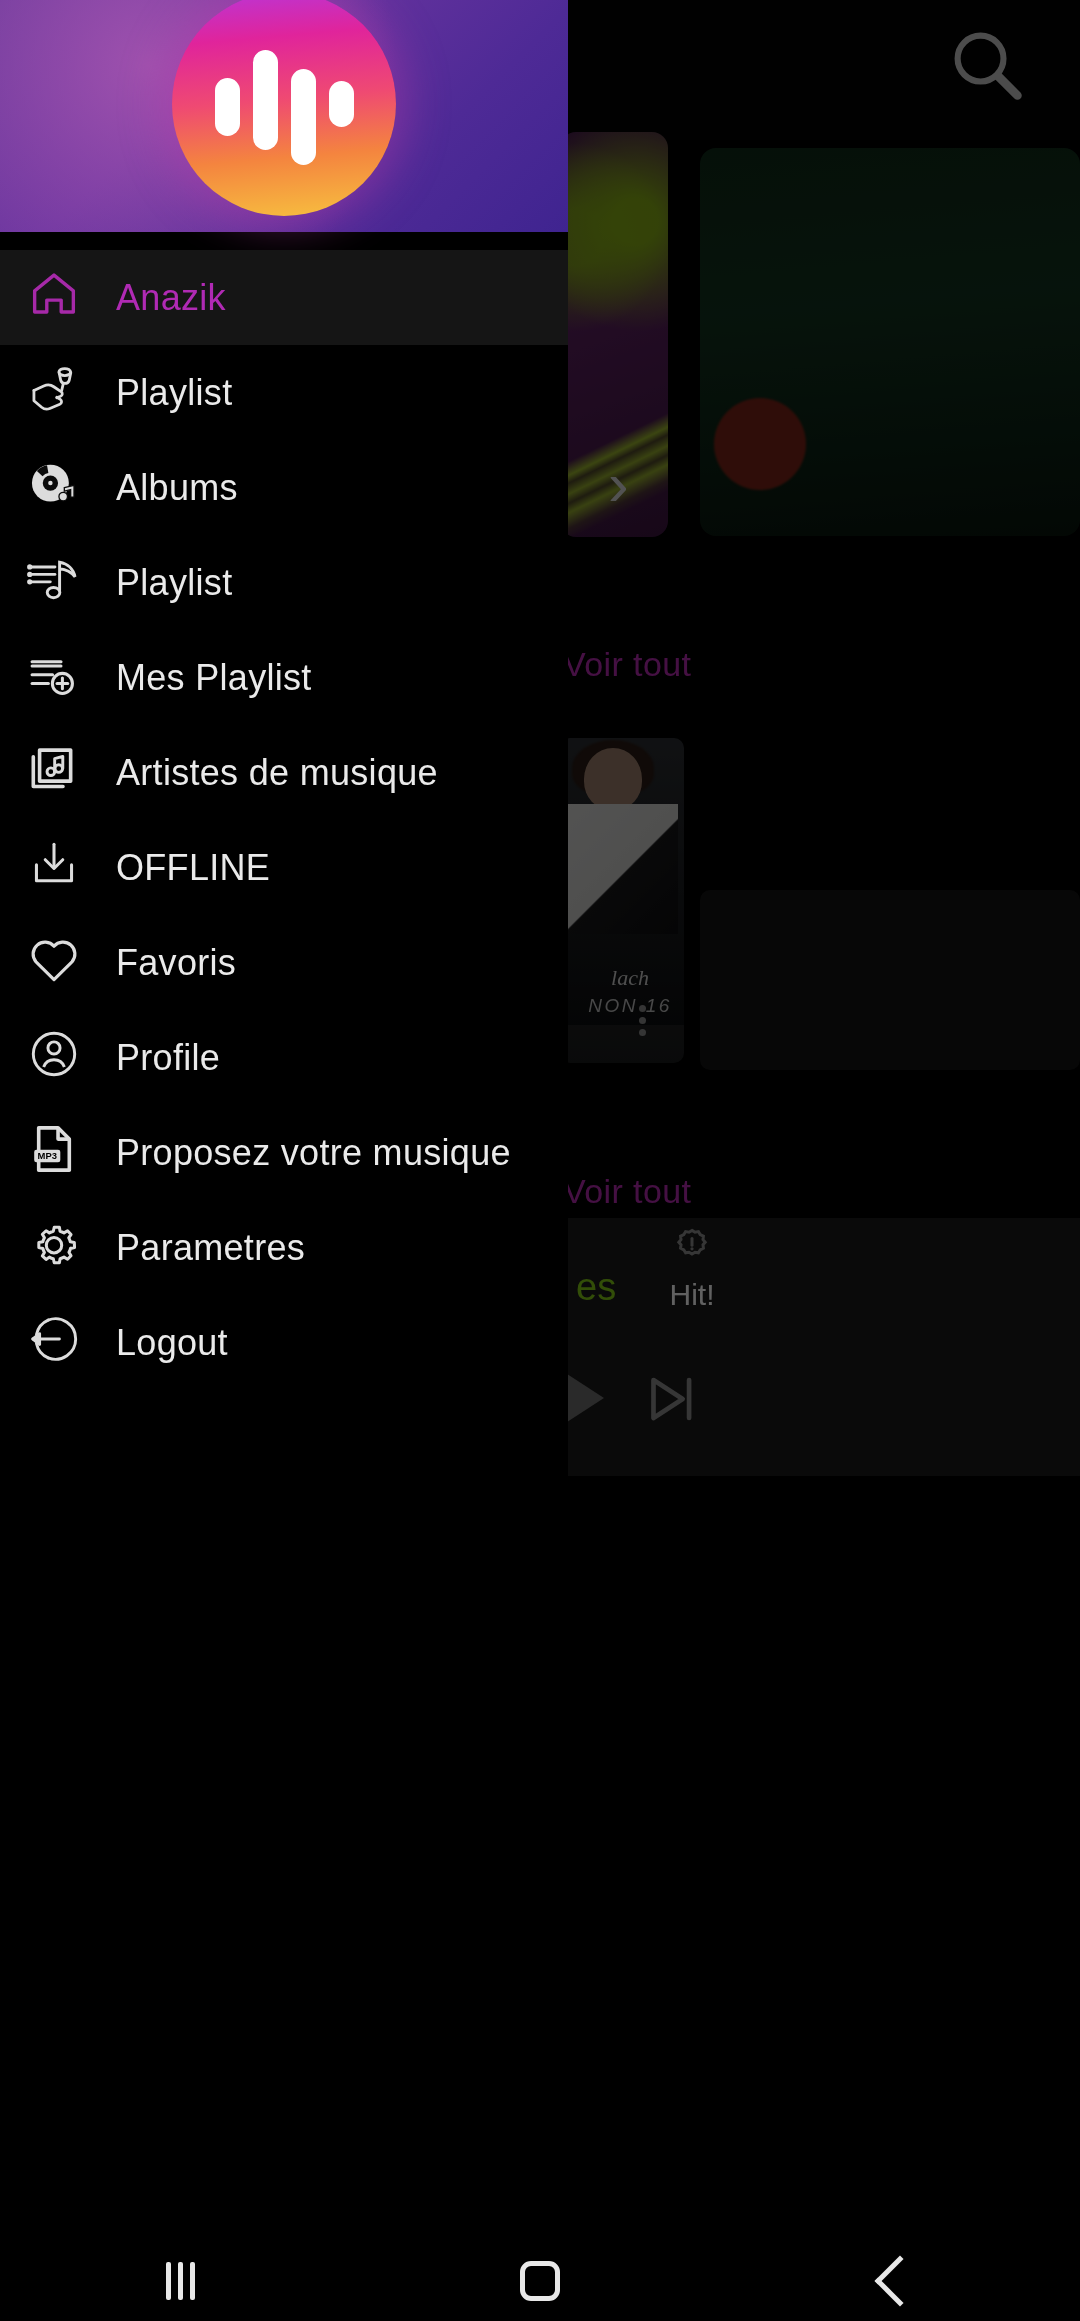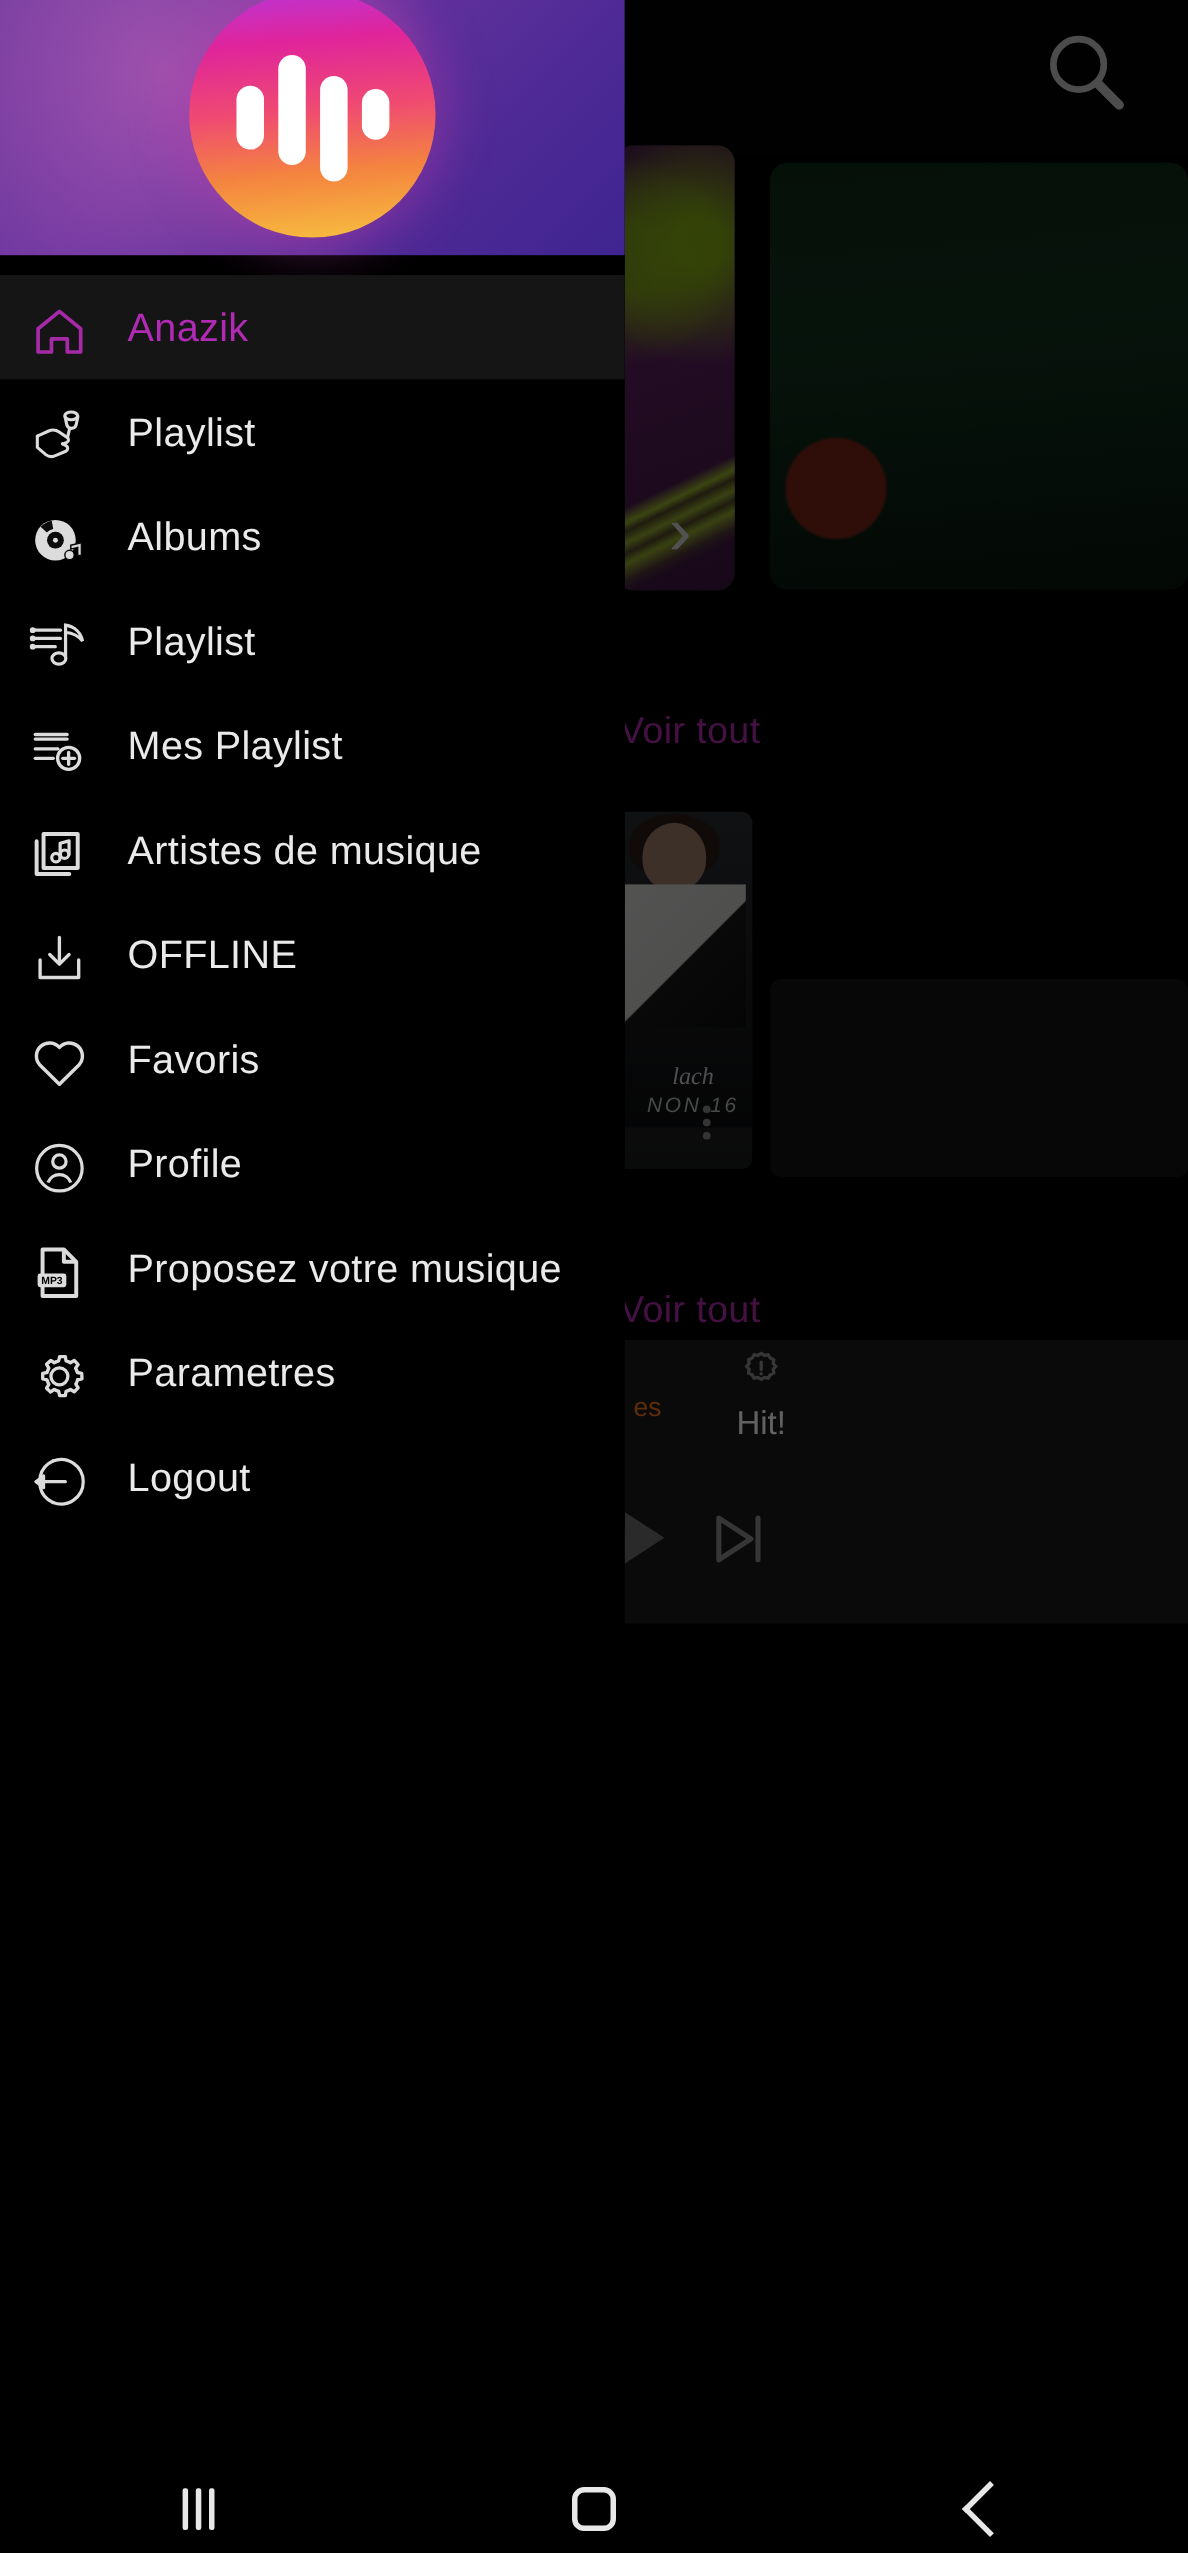--- a/index.html
+++ b/index.html
@@ -83,21 +83,21 @@
   .bg-row-kebab { position:absolute; left:628px; top:1000px; width:28px; height:46px; }
   .bg-row-kebab i { display:block; width:7px; height:7px; border-radius:50%;
     background:#8c8c8c; margin:5px auto; }
 
   .voir-tout-2 { position:absolute; left:563px; top:1172px; color:#b52bb0;
     font-size:34px; letter-spacing:.4px; }
 
   
   .mini-player { position:absolute; left:540px; top:1218px; width:540px; height:258px;
     background:#1b1b1b; }
-  .mini-chip { position:absolute; color:#f97316; font-size:24px; }
+  .mini-chip { position:absolute; color:#84cc16; font-size:38px; }
   .chip-es { left:36px; top:48px; }
   .hit-block { position:absolute; left:92px; top:6px; width:120px; text-align:center; }
   .hit-icon { width:48px; height:48px; margin:0 auto 6px; color:#8e8e8e; }
   .hit-icon svg { width:100%; height:100%; display:block; }
   .hit-label { color:#ffffff; font-size:30px; }
   .transport { position:absolute; left:0; top:140px; width:100%; height:110px; }
   .tr-play { position:absolute; left:24px; top:14px; width:0; height:0;
     border-left:40px solid #6e6e6e; border-top:26px solid transparent;
     border-bottom:26px solid transparent; }
   .tr-next { position:absolute; left:96px; top:6px; width:70px; height:70px; color:#8e8e8e; }
@@ -135,21 +135,21 @@
   .drawer-gap { width:568px; height:18px; background:#000; }
 
   .menu { width:568px; }
   .menu-item {
     position:relative; display:flex; align-items:center;
     height:95px; padding-left:16px; background:#000;
   }
   .menu-item.active { background:#151515; }
   .menu-icon {
     width:76px; min-width:76px; height:62px;
-    display:flex; align-items:flex-end; justify-content:center;
+    display:flex; align-items:flex-start; justify-content:center;
     color:#dcdcdc;
   }
   .menu-icon svg { display:block; }
   .menu-item.active .menu-icon { color:#a629a8; }
   .menu-label {
     margin-left:24px; font-size:36px; color:#eaeaea; letter-spacing:.3px;
     white-space:nowrap; font-weight:400;
   }
   .menu-item.active .menu-label { color:#b02ab4; }
 

